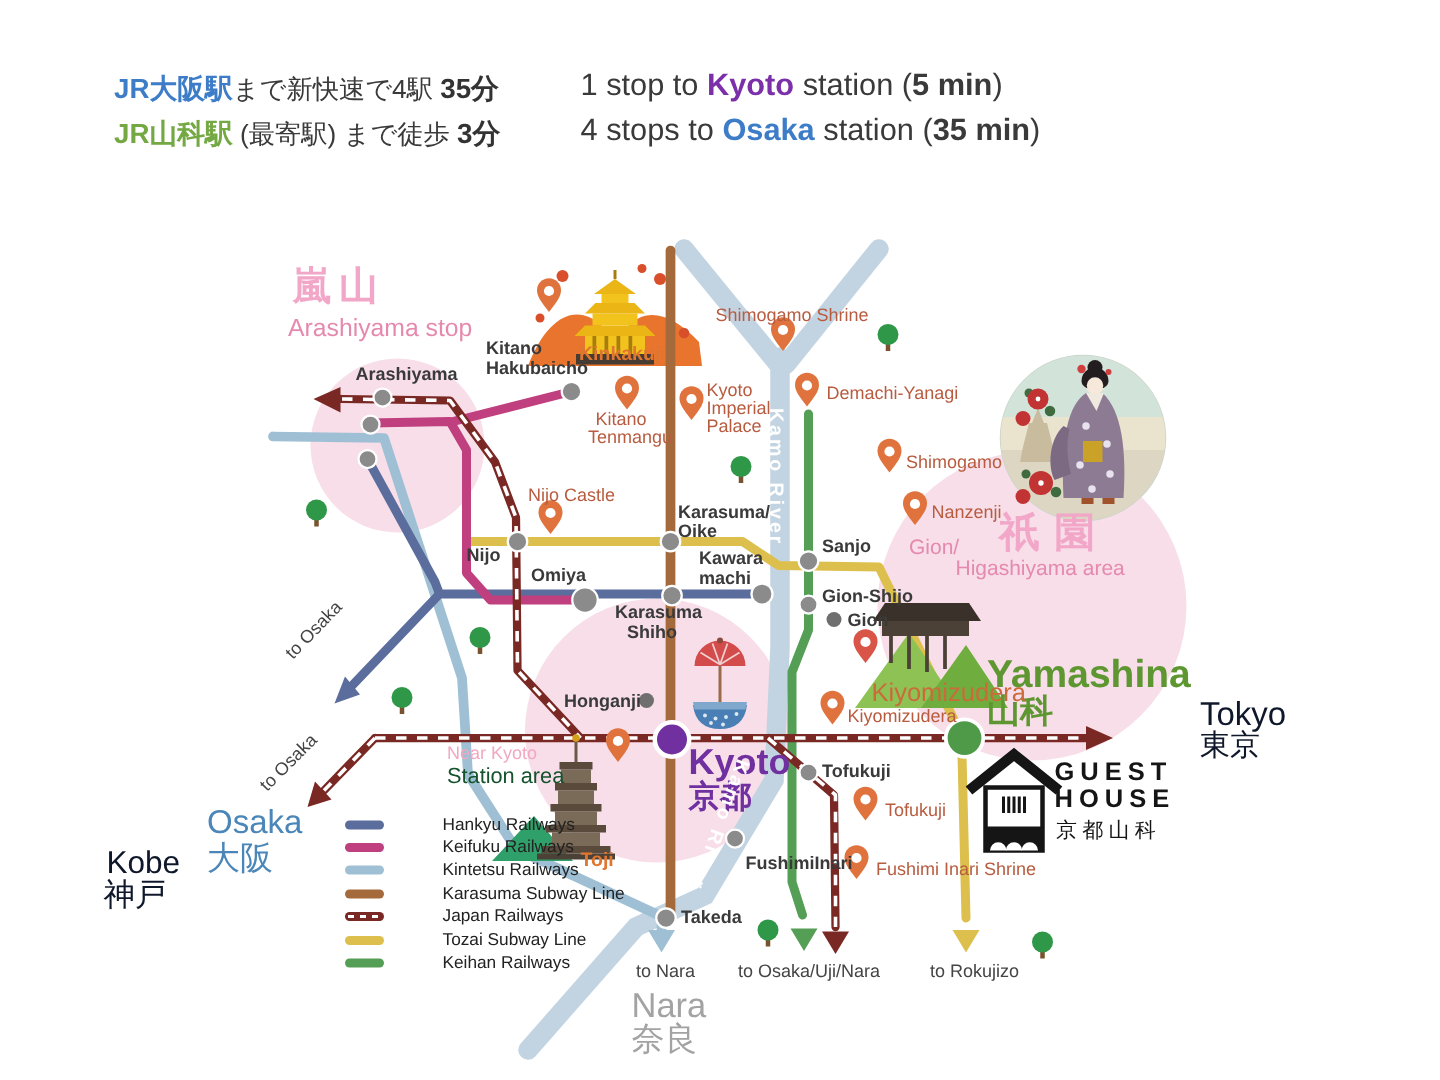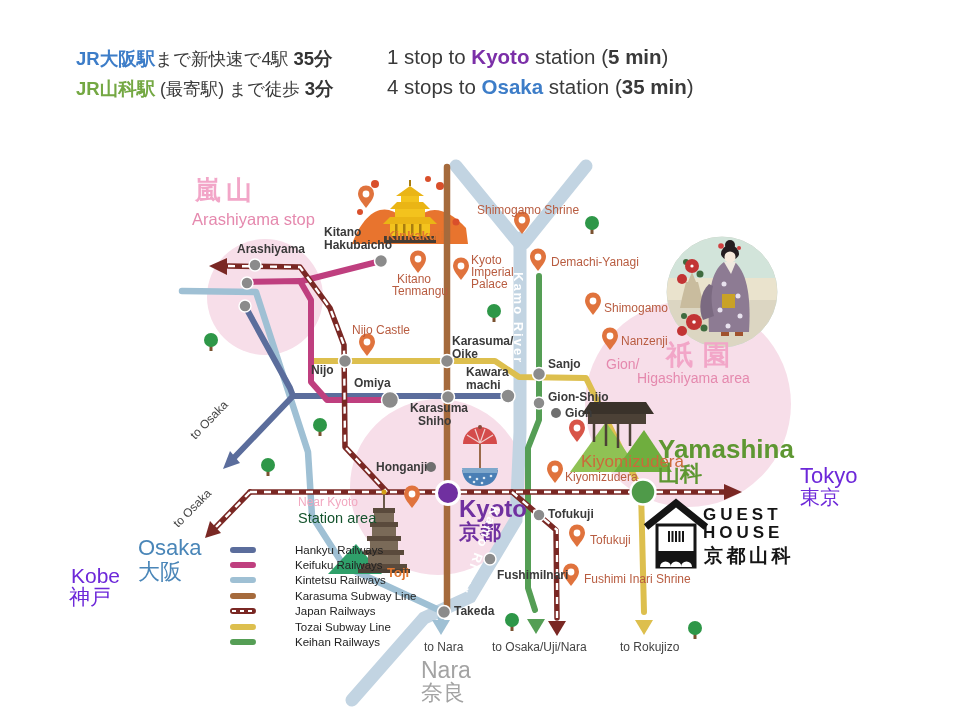--- a/index.html
+++ b/index.html
@@ -5,21 +5,21 @@
   html,body{margin:0;padding:0;background:#fff;}
   #stage{position:relative;width:960px;height:720px;background:#fff;overflow:hidden;
          font-family:"Liberation Sans",sans-serif;}
   #maplayer{position:absolute;left:0;top:0;width:960px;height:720px;}
   .lbl{position:absolute;white-space:nowrap;line-height:1.05;z-index:3;}
   .st{font-size:12px;font-weight:600;color:#3a3a3a;}
   .poi{font-size:12px;color:#b85c40;}
   .poi-or{font-size:13px;font-weight:600;color:#e0762f;}
   .pinkbig{font-weight:700;color:#f2a6c8;letter-spacing:5px;font-size:28px;}
   .pinksub{color:#e589ae;font-size:15px;}
-  .graybig{color:#6d28d9;font-size:21px;}
+  .graybig{color:#0f172a;font-size:21px;}
   .bluebig{color:#4a86b8;font-size:22px;}
   .riverlbl{writing-mode:vertical-rl;color:#fff;font-size:13px;font-weight:600;letter-spacing:2px;}
   .rot{font-size:12px;color:#444;transform-origin:left top;}
   .kyotoname{font-weight:700;color:#7030a0;}
   .yamaname{font-weight:700;color:#5e9732;}
   .gh{color:#151515;font-weight:800;letter-spacing:4px;font-size:17px;}
   
   #hdr-jp{position:absolute;left:76px;top:44px;z-index:3;}
   #hdr-en{position:absolute;left:387px;top:42px;z-index:3;}
   .hline{height:30px;line-height:30px;font-size:17.5px;color:#3a3a3a;white-space:nowrap;}
@@ -440,21 +440,21 @@
   <div class="lbl graybig" style="left:800px;top:487px;font-size:20px">東京</div>
   <div class="lbl graybig" style="left:71px;top:565px">Kobe</div>
   <div class="lbl graybig" style="left:69px;top:586px">神戸</div>
   <div class="lbl bluebig" style="left:138px;top:536px">Osaka</div>
   <div class="lbl bluebig" style="left:138px;top:560px">大阪</div>
   <div class="lbl graybig" style="left:421px;top:658px;font-size:23px;color:#a3a3a3">Nara</div>
   <div class="lbl graybig" style="left:421px;top:681px;font-size:22px;color:#a3a3a3">奈良</div>
 
   <div class="lbl gh" style="left:703px;top:506px">GUEST</div>
   <div class="lbl gh" style="left:703px;top:524px">HOUSE</div>
-  <div class="lbl gh" style="left:704px;top:546px;font-size:19px;font-weight:700;letter-spacing:3.5px">京都山科</div>
+  <div class="lbl gh" style="left:704px;top:546px;font-size:14px;font-weight:400;letter-spacing:3.5px">京都山科</div>
 
   <div id="legend">
     <div class="lrow">
         <span class="sw" style="background-color: rgb(91, 109, 156);"></span>
         <span class="ltxt">Hankyu Railways</span>
       </div>
     <div class="lrow">
         <span class="sw" style="background-color: rgb(191, 63, 127);"></span>
         <span class="ltxt">Keifuku Railways</span>
       </div>

